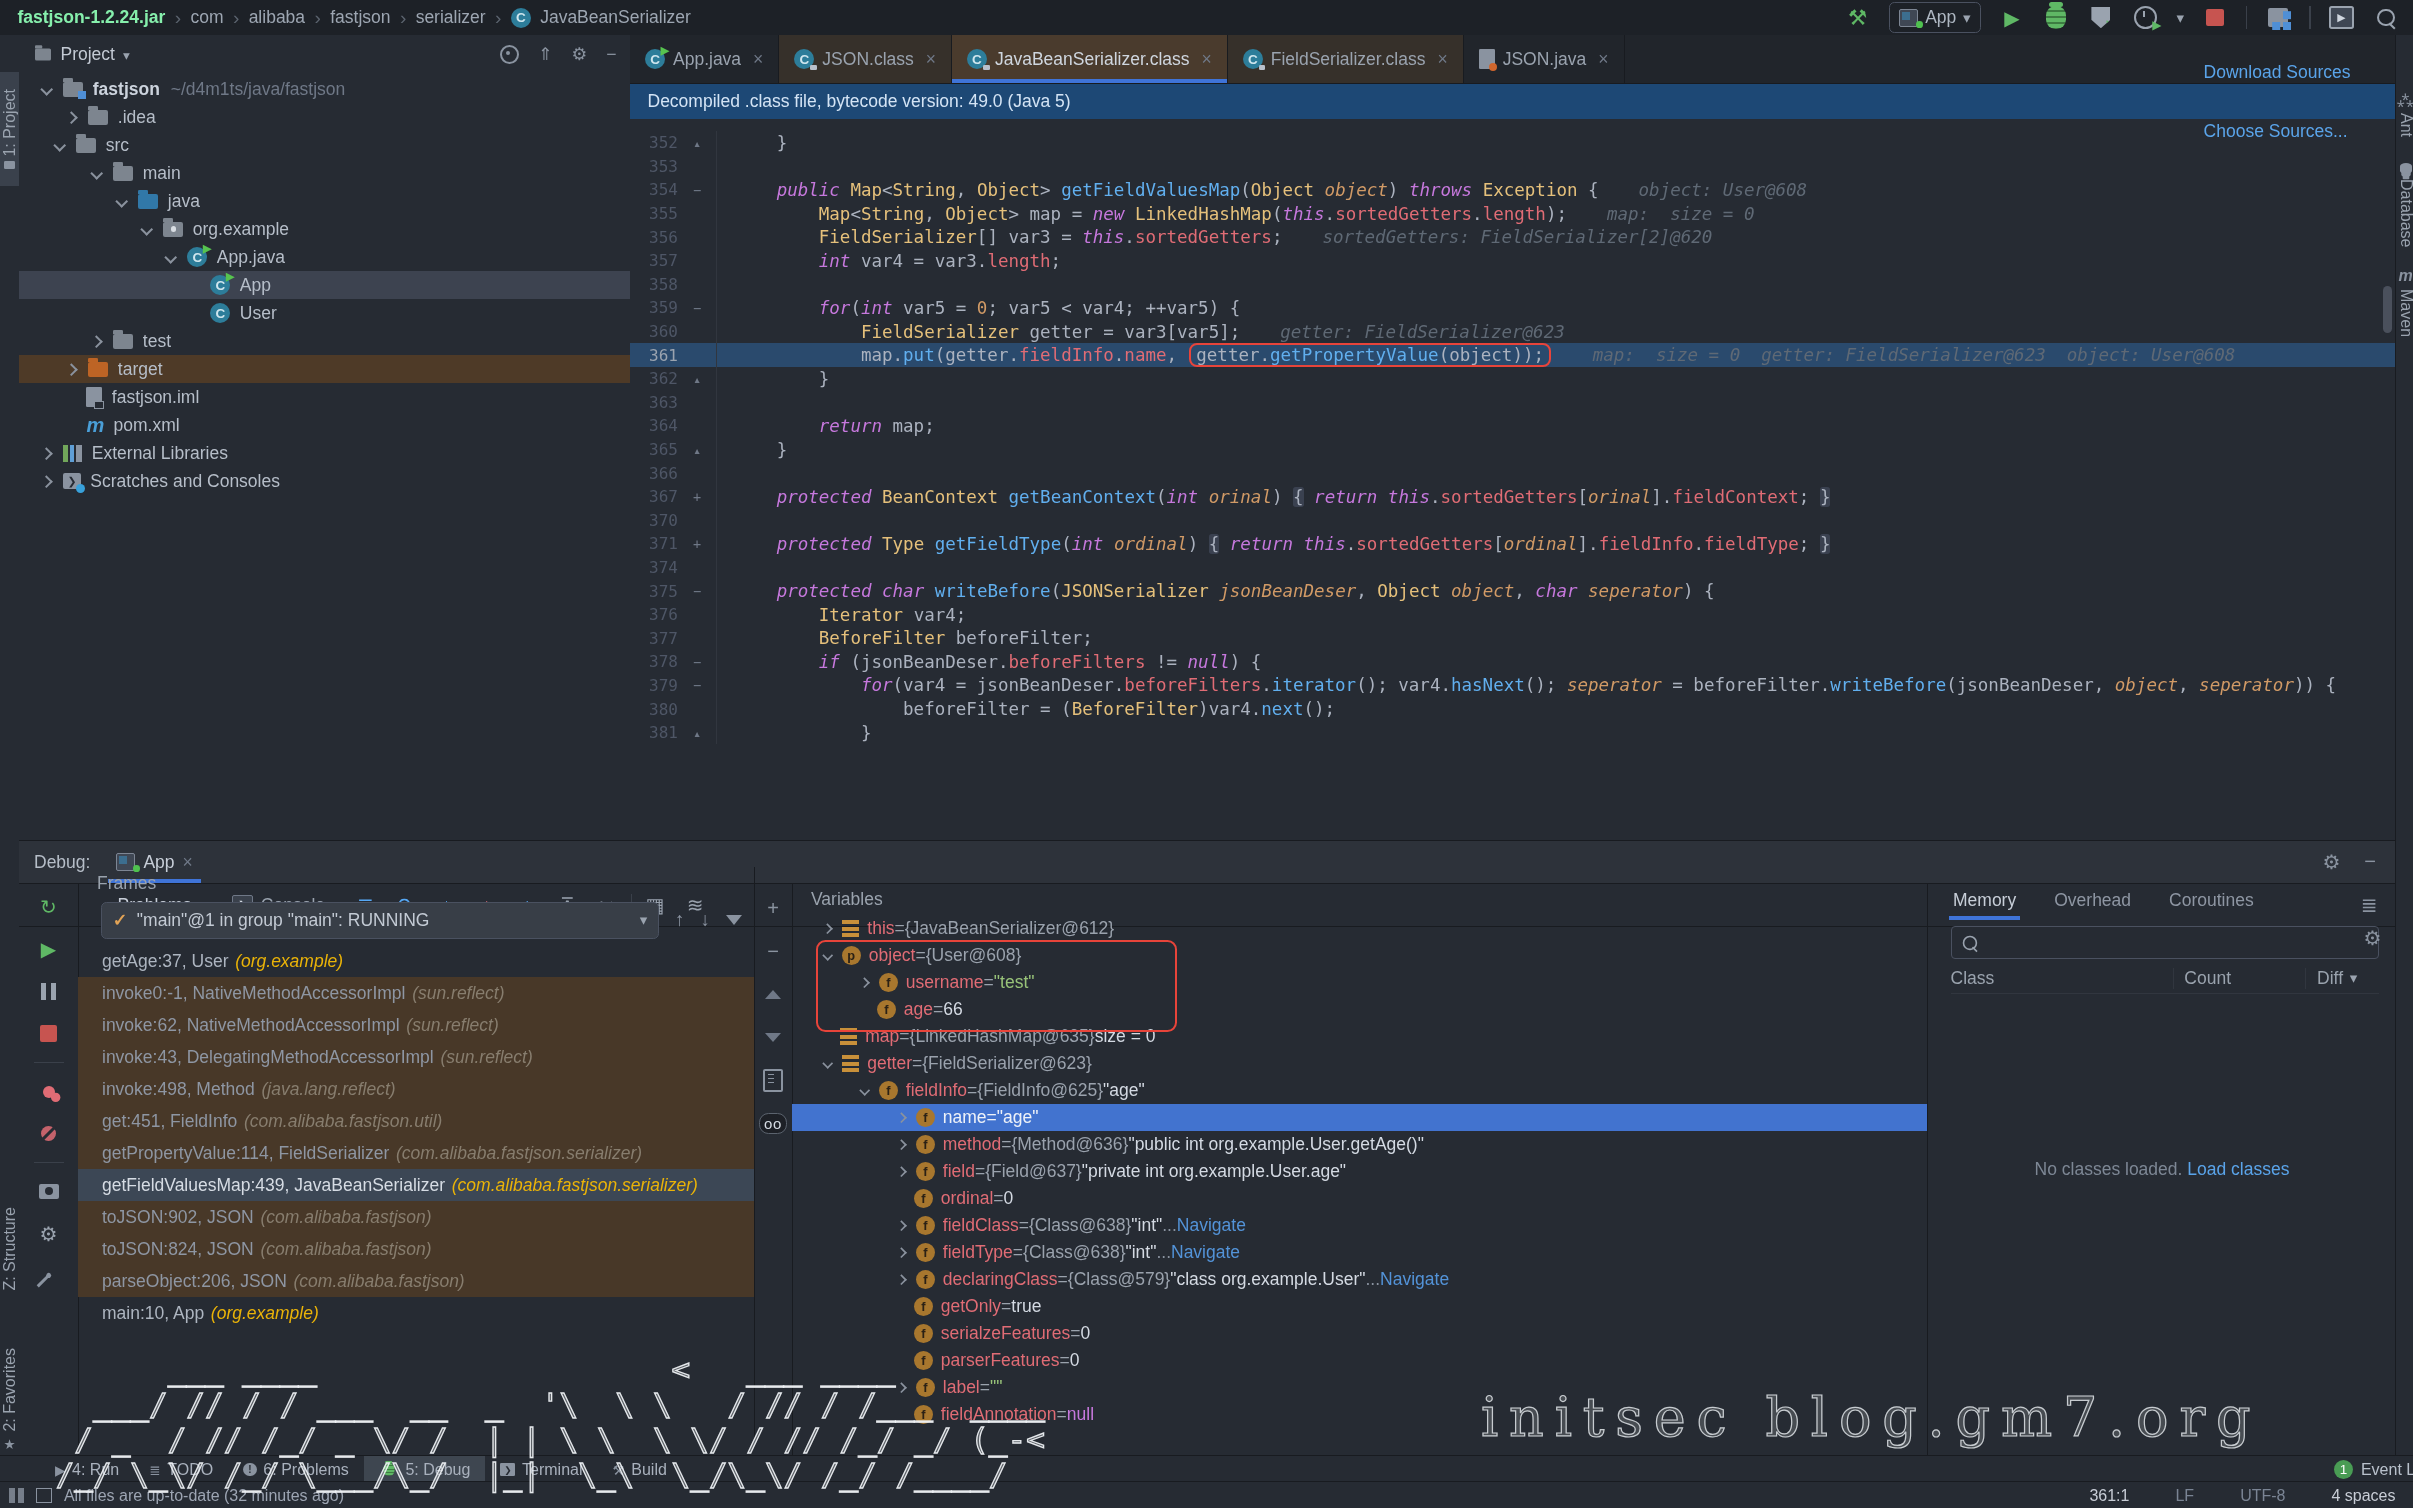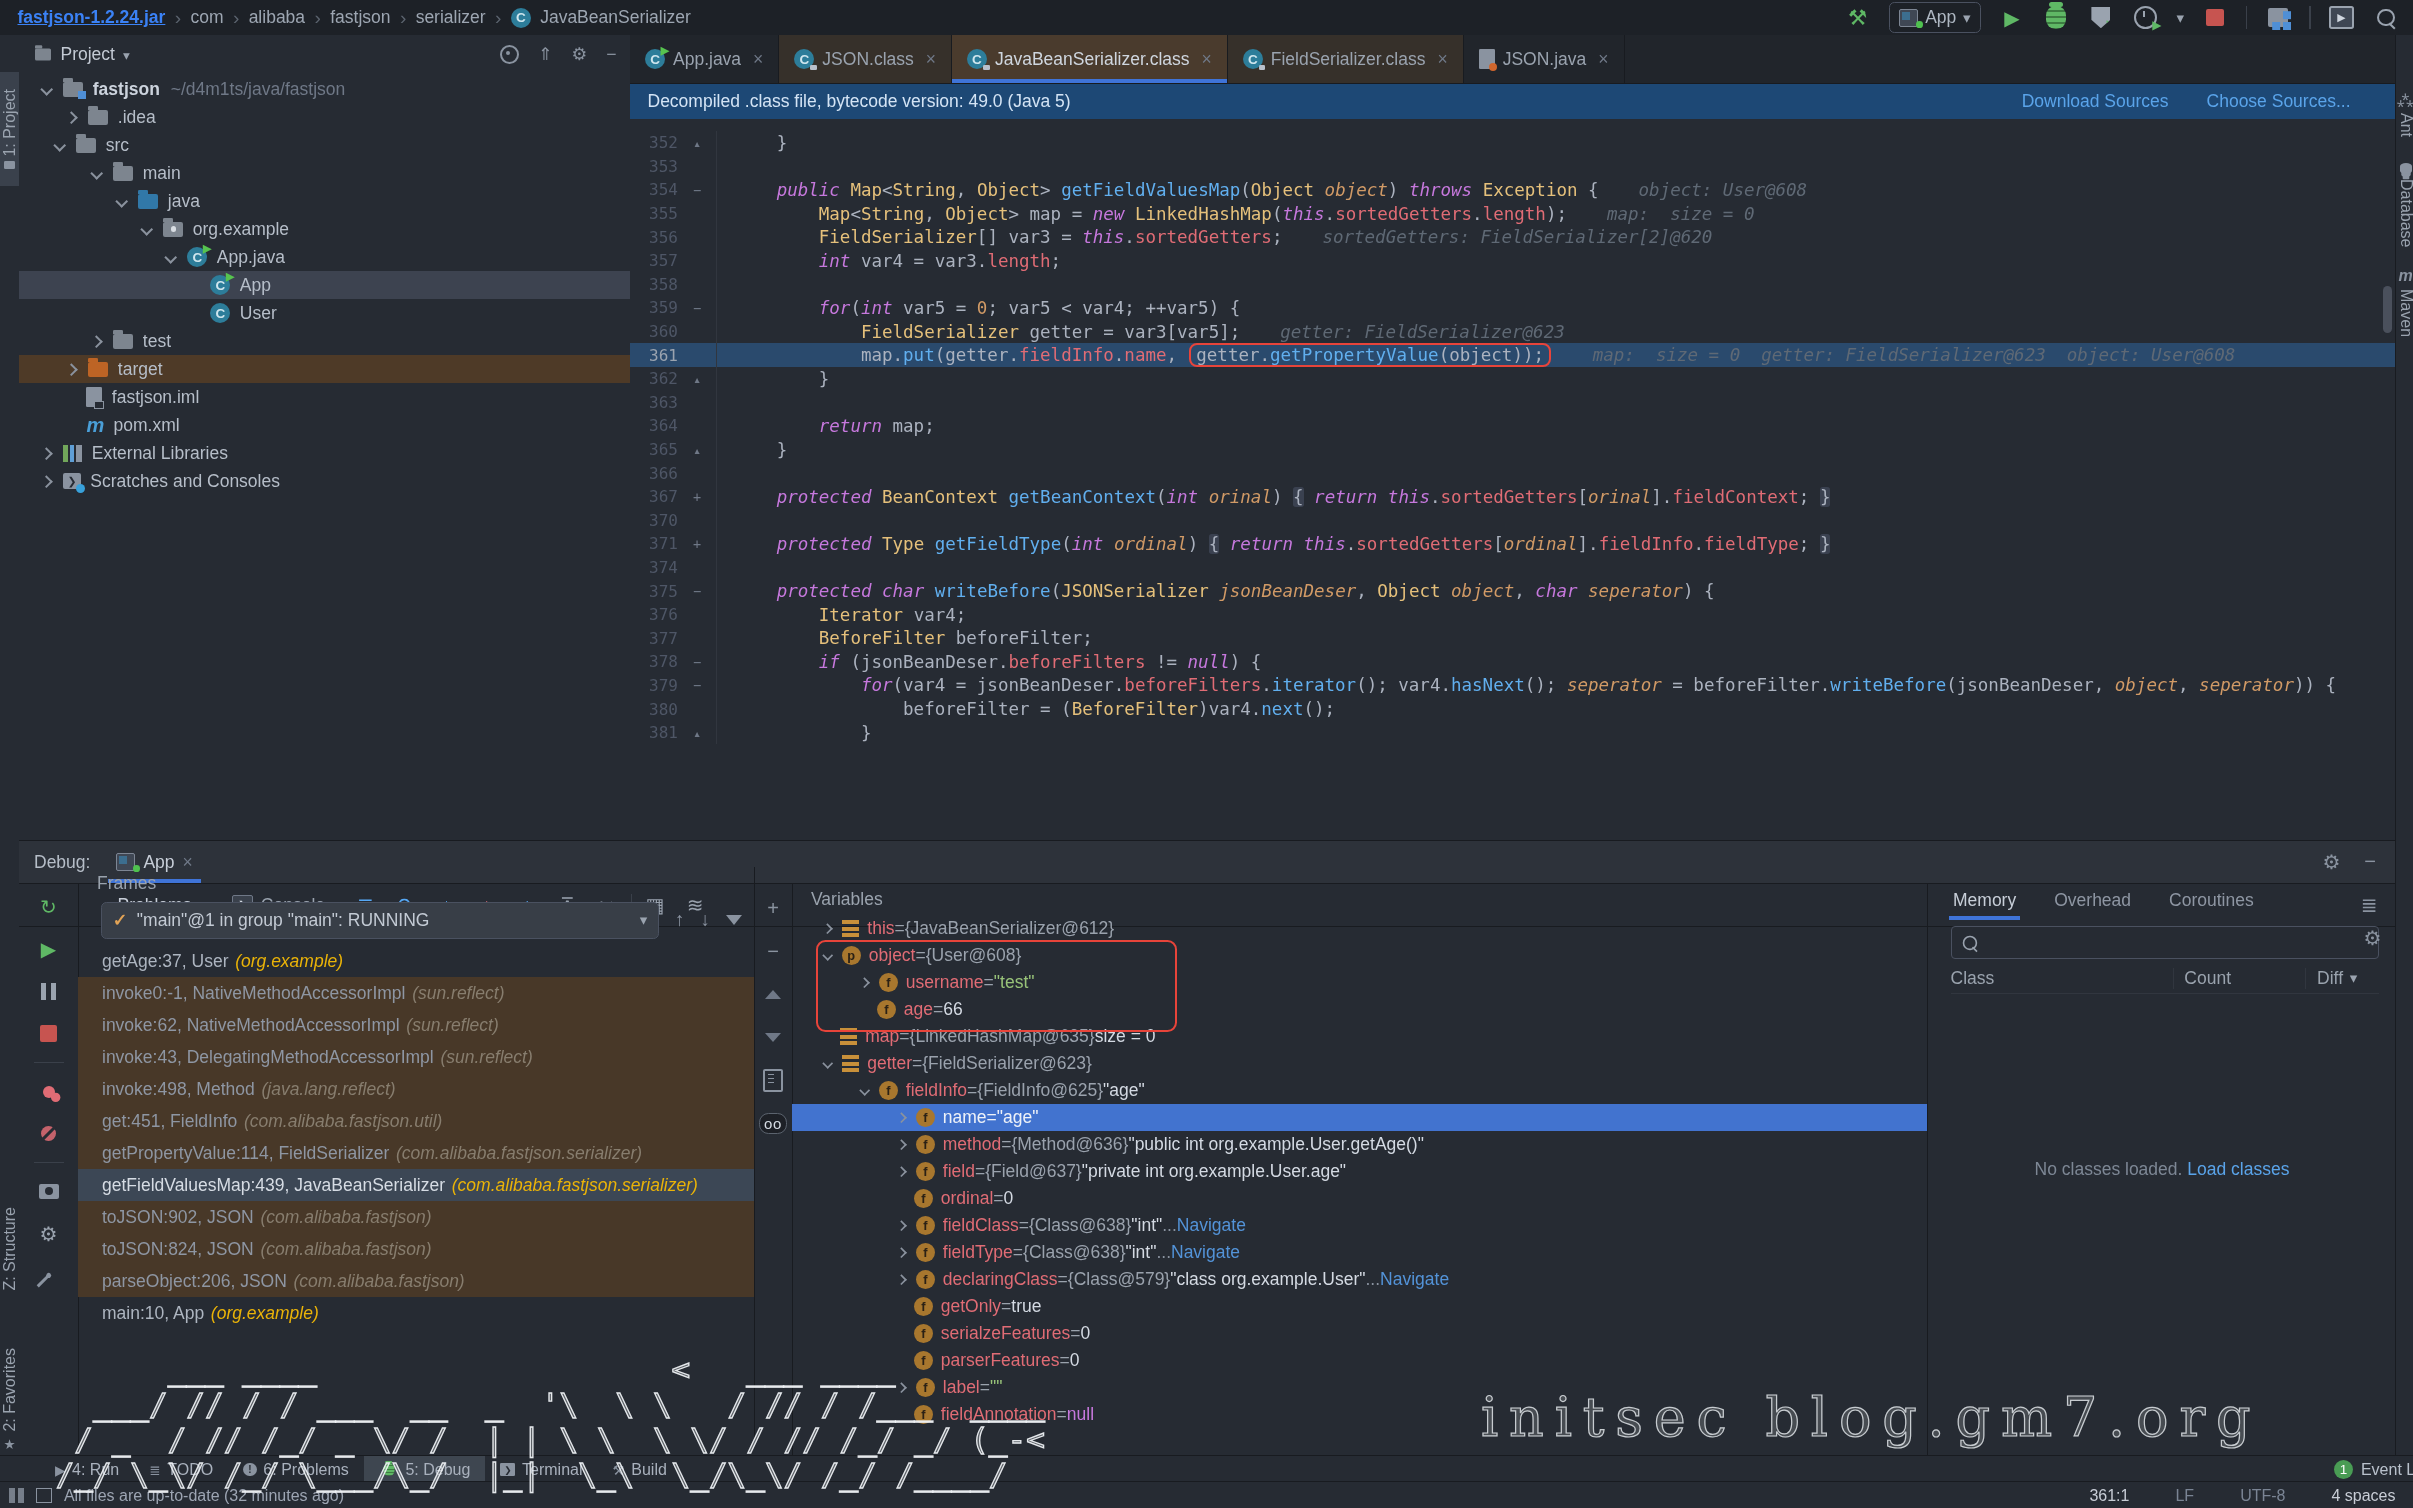--- a/index.html
+++ b/index.html
@@ -1,21 +1,21 @@
 <!DOCTYPE html>
 <html style="font-size:10.8px"><head>
 <meta charset="utf-8">
 <style>
   html,body{margin:0;padding:0;background:#14161a;}
   #root{position:relative;width:2413px;height:1508px;background:#262b33;font-family:"Liberation Sans",sans-serif;color:#aeb7c2;overflow:hidden;font-size:17.5px;}
   .abs{position:absolute;}
   
   #titlebar{left:0;top:0;width:2413px;height:35px;background:#1d2127;display:flex;align-items:center;border-bottom:1.3px solid #15171b;}
   #breadcrumb{display:flex;align-items:center;gap:9.4px;padding-left:17.5px;white-space:nowrap;}
-  .bc-root{font-weight:bold;color:#3b82f6;text-decoration:underline;}
+  .bc-root{font-weight:bold;color:#86efac;}
   .bc-item{color:#9da6b2;}
   .bc-sep{color:#5b636e;font-size:19px;}
   #tb-actions{margin-left:auto;display:flex;align-items:center;gap:17.5px;padding-right:13.5px;}
   .tbi{display:inline-flex;align-items:center;justify-content:center;width:27px;height:27px;font-size:20px;}
   .green{color:#5fb865;} .gray-ic{color:#9aa3af;}
   #run-pill{display:flex;align-items:center;gap:6.7px;border:1.3px solid #4a5160;border-radius:5.4px;padding:2.7px 9.4px;height:24px;position:relative;}
   .appwin{width:17.5px;height:16px;background:#3f4754;border:1.3px solid #7d8694;border-radius:2px;position:relative;}
   .appwin::after{content:"";position:absolute;left:2px;top:2px;width:8px;height:8px;background:#3c6e8f;}
   .gdot{position:absolute;width:6.7px;height:6.7px;background:#4fc14f;border-radius:50%;left:16px;bottom:-2px;}
   .caret{color:#9aa3af;font-size:15px;}
@@ -85,21 +85,21 @@
   .scr-ic::after{content:"";position:absolute;right:-4px;bottom:-4px;width:9.4px;height:9.4px;border-radius:50%;background:#38a1db;}
   
   #editor{left:630px;top:35px;width:1765px;height:805px;background:#262b33;overflow:hidden;}
   #tabs{height:48px;background:#21252b;display:flex;align-items:stretch;border-bottom:1.3px solid #181b20;}
   .etab{display:flex;align-items:center;gap:8px;padding:0 15px;color:#9aa3af;border-right:1.3px solid #181b20;position:relative;white-space:nowrap;}
   .etab .close{color:#6f7887;font-size:17.5px;margin-left:4px;}
   .etab.tint-brown{background:#36302a;}
   .etab.tint-active{background:#4a3b2d;color:#cfd6df;}
   .etab.tint-active::after{content:"";position:absolute;left:0;right:0;bottom:0;height:4px;background:#3f74d8;}
   #banner{height:35px;background:#1d4875;display:flex;align-items:center;padding:0 17.5px;color:#d4e4f5;white-space:nowrap;}
-  #banner-links{margin-left:auto;display:flex;gap:38px;padding-right:27px;}
+  #banner-links{margin-left:auto;display:flex;gap:38px;padding-right:27px;flex-direction:column;}
   .blink{color:#5aa4ea;}
   #codewrap{position:relative;height:722px;overflow:hidden;}
   #codelines{padding-top:12px;font-family:"DejaVu Sans Mono",monospace;font-size:17.5px;}
   .cl{height:23.6px;display:flex;align-items:center;white-space:pre;}
   .cl.cur{background:#2a4a6d;}
   .lnum{width:48px;text-align:right;color:#4e5666;flex:none;font-size:16px;}
   .lmark{width:38px;text-align:center;color:#6f7887;flex:none;font-size:13.5px;border-right:1.3px solid #31363f;margin-right:17.5px;height:100%;display:flex;align-items:center;justify-content:center;}
   .cl.cur .lnum{color:#9aa3af;}
   .ct{white-space:pre;}
   .c-p{color:#abb2bf;} .c-k{color:#c678dd;font-style:italic;} .c-t{color:#e5c07b;}

